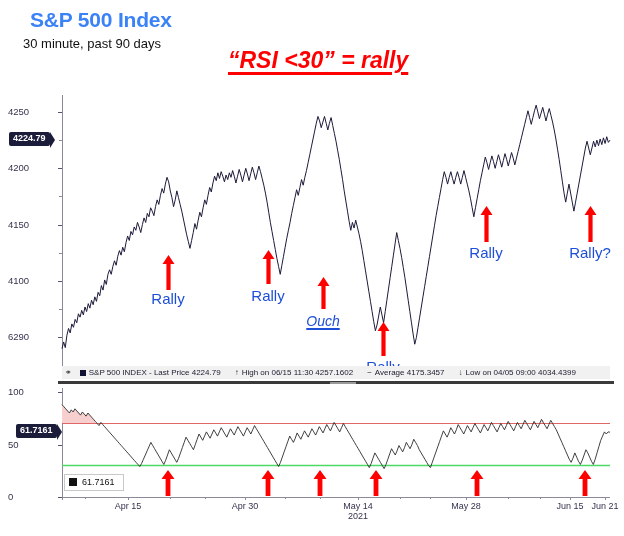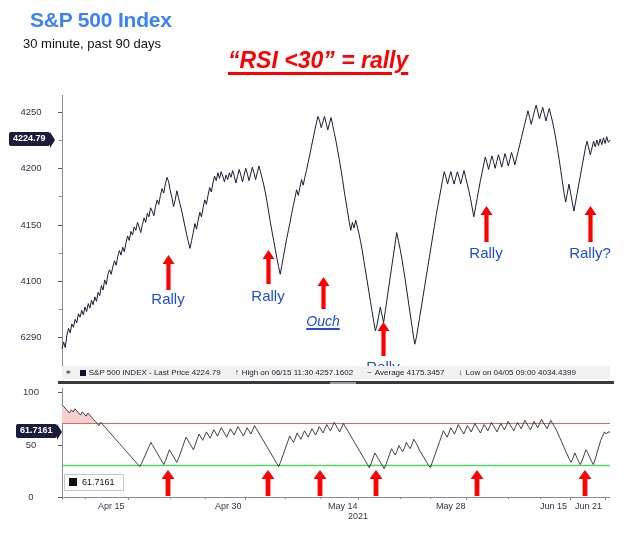--- a/index.html
+++ b/index.html
@@ -39,26 +39,26 @@
 
   .axis-line{position:absolute;background:#8a8a9a;}
   .vaxis{left:62px;width:1px;}
   .vaxis-price{top:95px;height:280px;}
   .vaxis-rsi{top:388px;height:112px;}
 
   .tick{position:absolute;height:1px;width:4px;background:#55556a;}
   .tick-minor{width:3px;background:#8a8a9a;}
   .ytick-label{
     position:absolute;font-size:9.5px;color:#33334d;
-    text-align:center;width:46px;
+    text-align:left;width:46px;
   }
 
   .xtick-label{
     position:absolute;font-size:9px;color:#33334d;
-    text-align:left;width:60px;
+    text-align:center;width:60px;
   }
   .xtick-mark{position:absolute;width:1px;height:3px;background:#8a8a9a;}
   .year-label{
     position:absolute;font-size:9px;color:#33334d;
     text-align:center;width:50px;
   }
 
   
   .pricetag{
     position:absolute;

